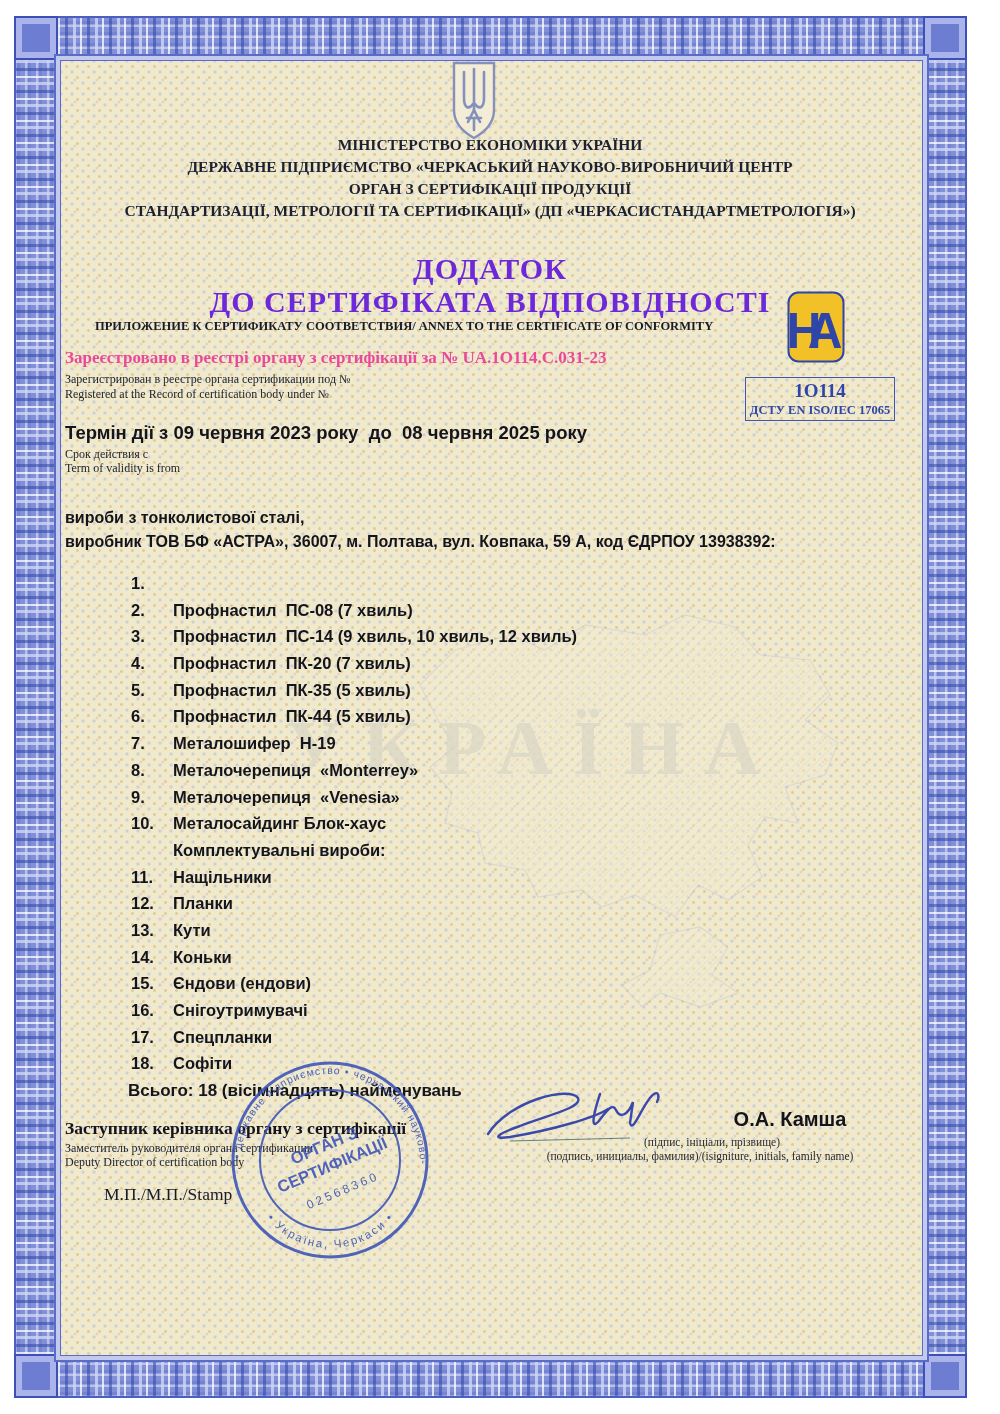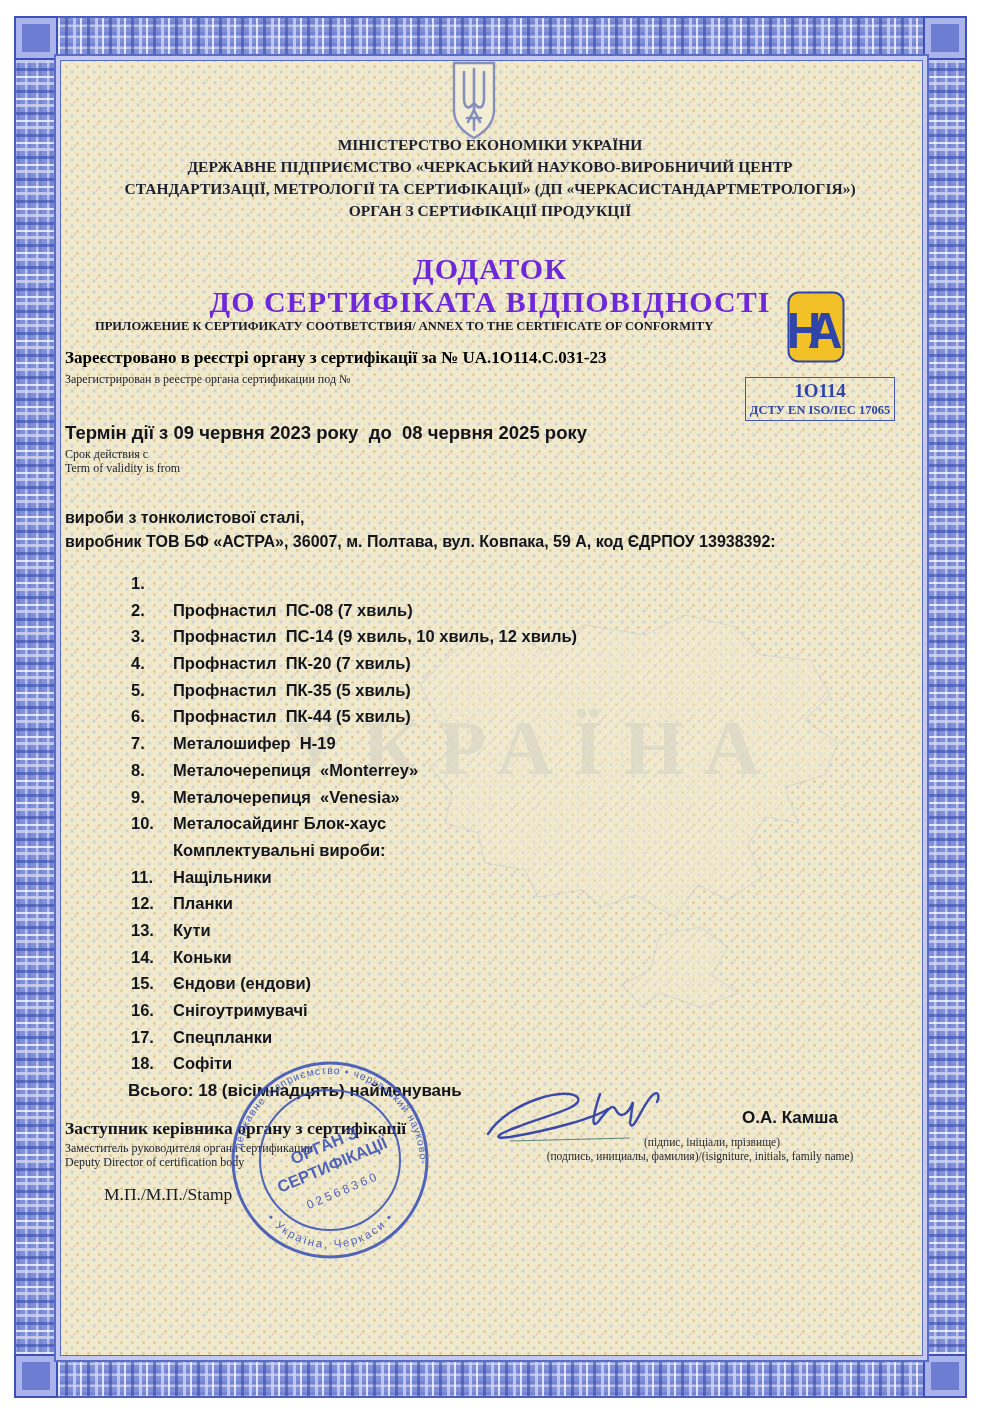--- a/index.html
+++ b/index.html
@@ -35,30 +35,30 @@
     background-size:11px 11px, 11px 11px, 22px 22px;
     background-position:0 0, 5.5px 5.5px, 3px 8px;
     border:1.5px solid #5a6cc8;
     box-shadow:0 0 0 4px rgba(207,213,242,.9), 0 0 0 6px #5a6cc8;}
 
   .content{position:absolute;inset:0;}
 
   .hdr{color:#1c2030;font-weight:bold;font-size:15.5px;line-height:22px;text-align:center;}
   .title1{color:#6d28d9;font-weight:bold;font-size:30px;letter-spacing:1px;text-align:center;}
   .subtitle{color:#1a1a26;font-weight:bold;font-size:12.5px;text-align:left;}
-  .regmain{color:#000000;font-weight:bold;font-size:17px;}
+  .regmain{color:#ec4899;font-weight:bold;font-size:17px;}
   .small{color:#23232d;font-size:12px;line-height:15px;}
   .valmain{color:#14141c;font-weight:bold;font-size:18.5px;}
   .prod{color:#14141c;font-weight:bold;font-size:16px;line-height:24px;}
   .list{color:#14141c;font-weight:bold;font-size:16.5px;}
   .lrow{display:flex;height:26.7px;line-height:26.7px;}
   .lnum{width:42px;flex:none;}
   .total{color:#14141c;font-weight:bold;font-size:17px;}
   .sigttl{color:#14141e;font-weight:bold;font-size:17.5px;}
-  .name{color:#14141c;font-weight:bold;font-size:17px;text-align:center;}
+  .name{color:#14141c;font-weight:bold;font-size:20px;text-align:center;}
   .cap{color:#2a2a36;font-size:11.5px;text-align:center;}
   .mp{color:#1a1a26;font-size:17.5px;}
   .wmtext{color:rgba(193,186,156,.45);font-weight:bold;font-size:78px;letter-spacing:20px;text-shadow:0 0 1px rgba(255,255,255,.6);}
   .codebox{border:1.5px solid #4254b4;text-align:center;color:#2f46a8;}
   .codebox .c1{font-weight:bold;font-size:19px;line-height:22px;padding-top:2px;}
   .codebox .c2{font-weight:bold;font-size:12.5px;line-height:16px;padding-bottom:2px;}
 </style>
 </head>
 <body>
 
@@ -102,40 +102,41 @@
         <path d="M24,9 V50"></path>
         <path d="M24,50 L18,62 M24,50 L30,62"></path>
         <path d="M17,58 H31"></path>
         <path d="M24,58 V70"></path>
       </g>
     </svg>
 
     <div class="abs ser hdr" style="left:100px;top:134px;width:780px;">
       <div>МІНІСТЕРСТВО ЕКОНОМІКИ УКРАЇНИ</div>
       <div>ДЕРЖАВНЕ ПІДПРИЄМСТВО «ЧЕРКАСЬКИЙ НАУКОВО-ВИРОБНИЧИЙ ЦЕНТР</div>
+      <div>ОРГАН З СЕРТИФІКАЦІЇ ПРОДУКЦІЇ</div>
       <div>СТАНДАРТИЗАЦІЇ, МЕТРОЛОГІЇ ТА СЕРТИФІКАЦІЇ» (ДП «ЧЕРКАСИСТАНДАРТМЕТРОЛОГІЯ»)</div>
-      <div>ОРГАН З СЕРТИФІКАЦІЇ ПРОДУКЦІЇ</div>
     </div>
 
     <div class="abs ser title1" style="left:110px;top:252px;width:760px;">ДОДАТОК</div>
     <div class="abs ser title1" style="left:110px;top:285px;width:760px;">ДО СЕРТИФІКАТА ВІДПОВІДНОСТІ</div>
     <div class="abs ser subtitle" style="left:95px;top:319px;width:750px;">ПРИЛОЖЕНИЕ К СЕРТИФИКАТУ СООТВЕТСТВИЯ/ ANNEX TO THE CERTIFICATE OF CONFORMITY</div>
 
     <svg class="abs" style="left:787px;top:291px;" width="58" height="72" viewBox="0 0 58 72">
       <rect x="1.5" y="1.5" width="55" height="69" rx="10" fill="#f2c128" stroke="#2f46a8" stroke-width="2"></rect>
       <text x="17" y="54" font-family="Liberation Sans, sans-serif" font-size="48" font-weight="bold" fill="#2f46a8" text-anchor="middle" transform="scale(1,1.05)">Н</text>
       <text x="38" y="54" font-family="Liberation Sans, sans-serif" font-size="48" font-weight="bold" fill="#2f46a8" text-anchor="middle" transform="scale(1,1.05)">А</text>
     </svg>
     <div class="abs ser codebox" style="left:745px;top:377px;width:148px;">
       <div class="c1">1О114</div>
       <div class="c2">ДСТУ EN ISO/IEC 17065</div>
     </div>
 
     <div class="abs ser regmain" style="left:65px;top:348px;width:680px;">Зареєстровано в реєстрі органу з сертифікації за № UA.1О114.С.031-23</div>
     <div class="abs ser small" style="left:65px;top:372px;width:600px;">Зарегистрирован в реестре органа сертификации под №</div>
+    <div class="abs ser small" style="left:65px;top:387px;width:600px;">Registered at the Record of certification body under №</div>
 
     <div class="abs san valmain pre" style="left:65px;top:422px;width:700px;">Термін дії з 09 червня 2023 року  до  08 червня 2025 року</div>
     <div class="abs ser small" style="left:65px;top:447px;width:400px;">Срок действия с</div>
     <div class="abs ser small" style="left:65px;top:461px;width:400px;">Term of validity is from</div>
 
     <div class="abs san prod" style="left:65px;top:506px;width:800px;">
       <div>вироби з тонколистової сталі,</div>
       <div>виробник ТОВ БФ «АСТРА», 36007, м. Полтава, вул. Ковпака, 59 А, код ЄДРПОУ 13938392:</div>
     </div>
 

